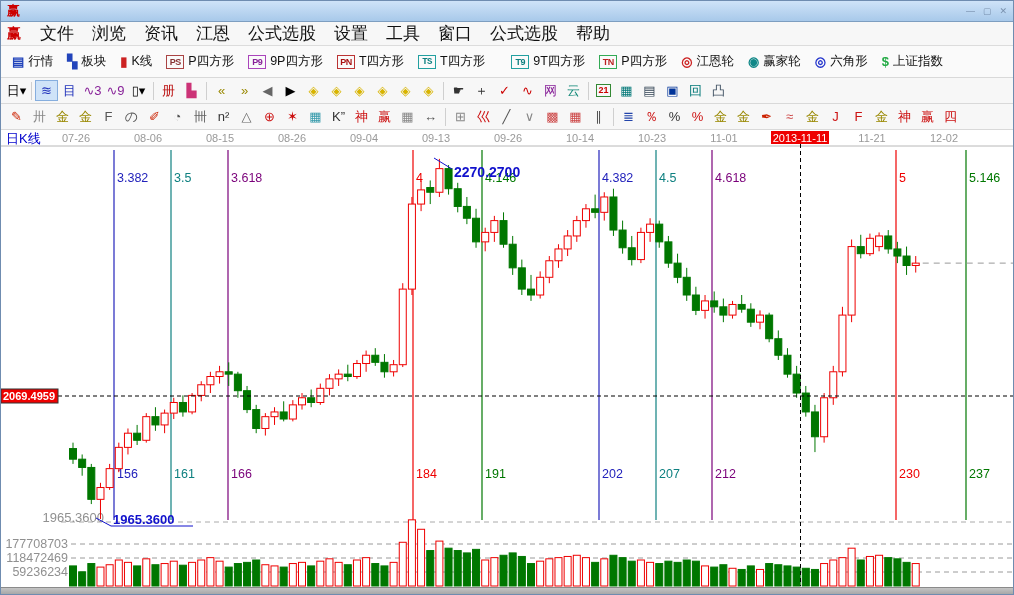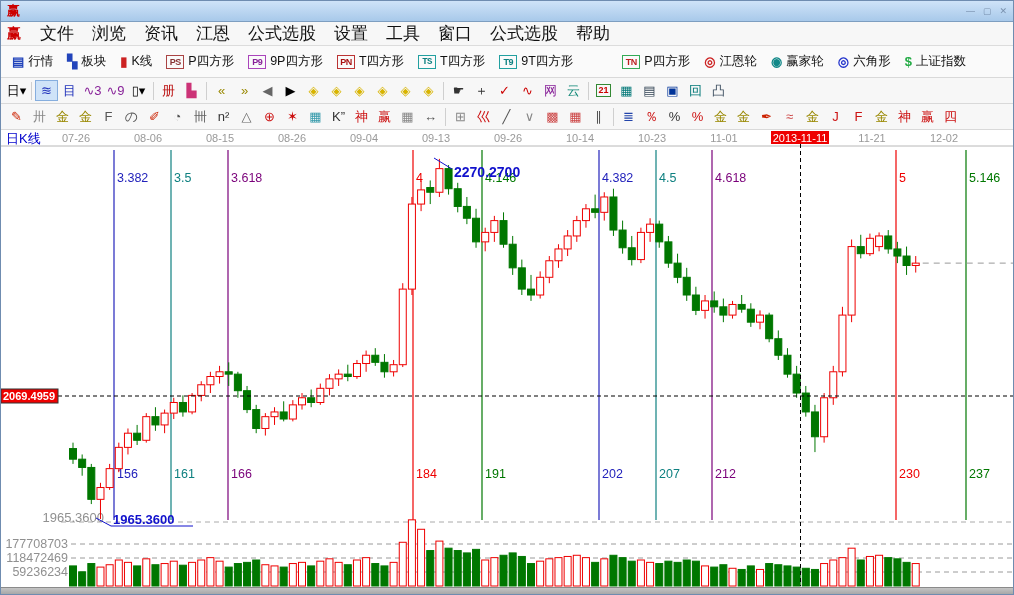--- a/index.html
+++ b/index.html
@@ -86,25 +86,25 @@
       </div>
       <div class="tbtn">
         <span class="tico box" style="color: rgb(170, 17, 17); border: 1px solid rgb(187, 51, 51);">PN</span>
         <span>T四方形</span>
       </div>
       <div class="tbtn">
         <span class="tico box" style="color: rgb(14, 128, 128); border: 1px solid rgb(34, 160, 160); font-family: Liberation Mono, monospace;">TS</span>
         <span>T四方形</span>
       </div>
       <div class="tbtn">
-        <span class="tico box" style="color: rgb(14, 128, 128); border: 1px solid rgb(34, 160, 160);">T9</span>
+        <span class="tico box" style="color: rgb(14, 128, 128); border: 1px solid rgb(34, 160, 160); margin-left: 12px;">T9</span>
         <span>9T四方形</span>
       </div>
       <div class="tbtn">
-        <span class="tico box" style="color: rgb(187, 34, 34); border: 1px solid rgb(51, 170, 85); margin-left: 35px;">TN</span>
+        <span class="tico box" style="color: rgb(187, 34, 34); border: 1px solid rgb(51, 170, 85);">TN</span>
         <span>P四方形</span>
       </div>
       <div class="tbtn">
         <span class="tico" style="color: rgb(204, 34, 34);">◎</span>
         <span>江恩轮</span>
       </div>
       <div class="tbtn">
         <span class="tico" style="color: rgb(17, 136, 136);">◉</span>
         <span>赢家轮</span>
       </div>

